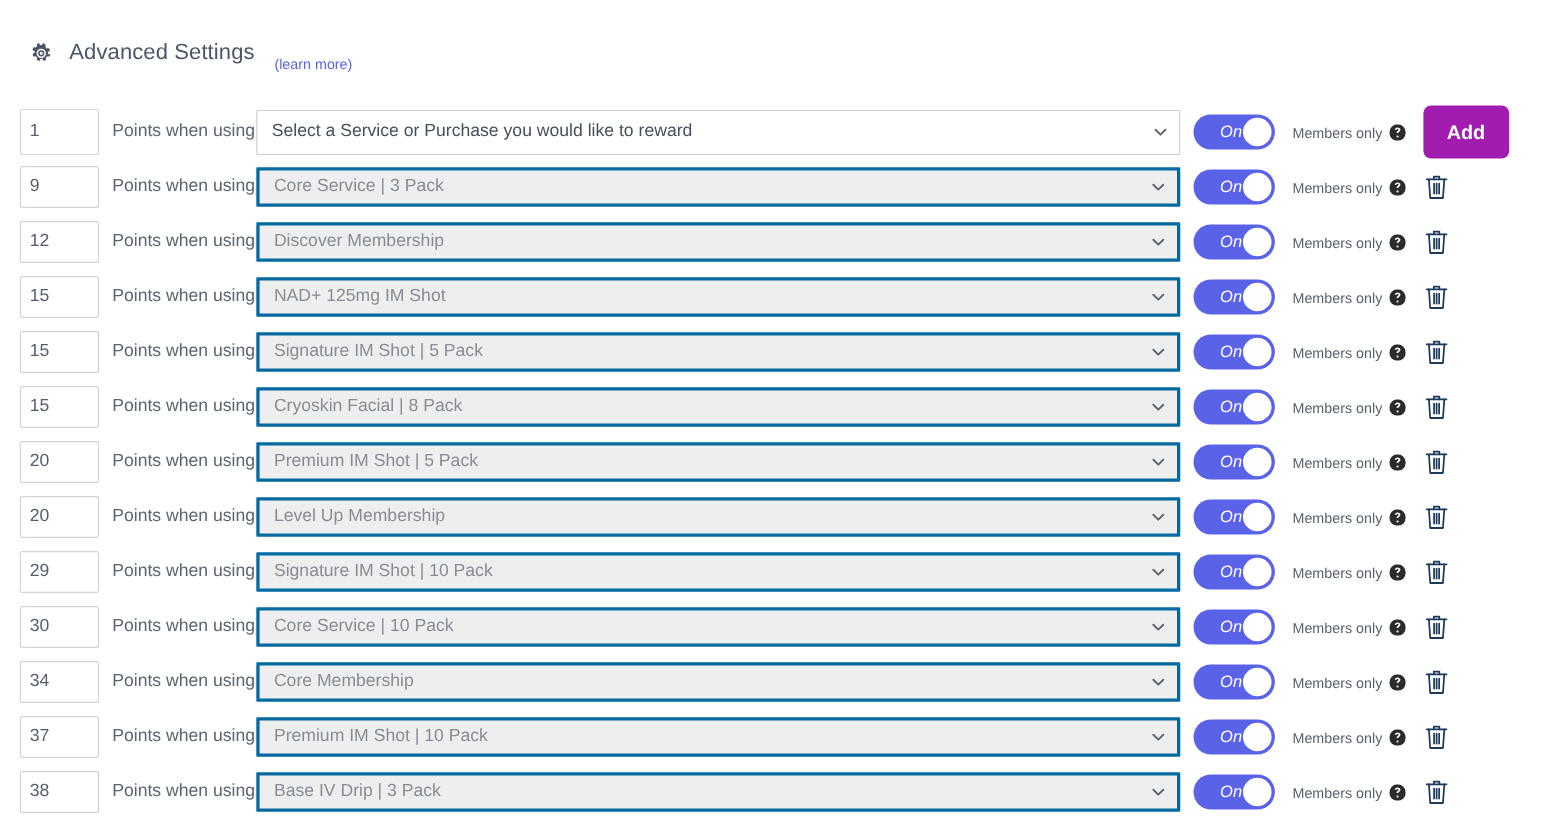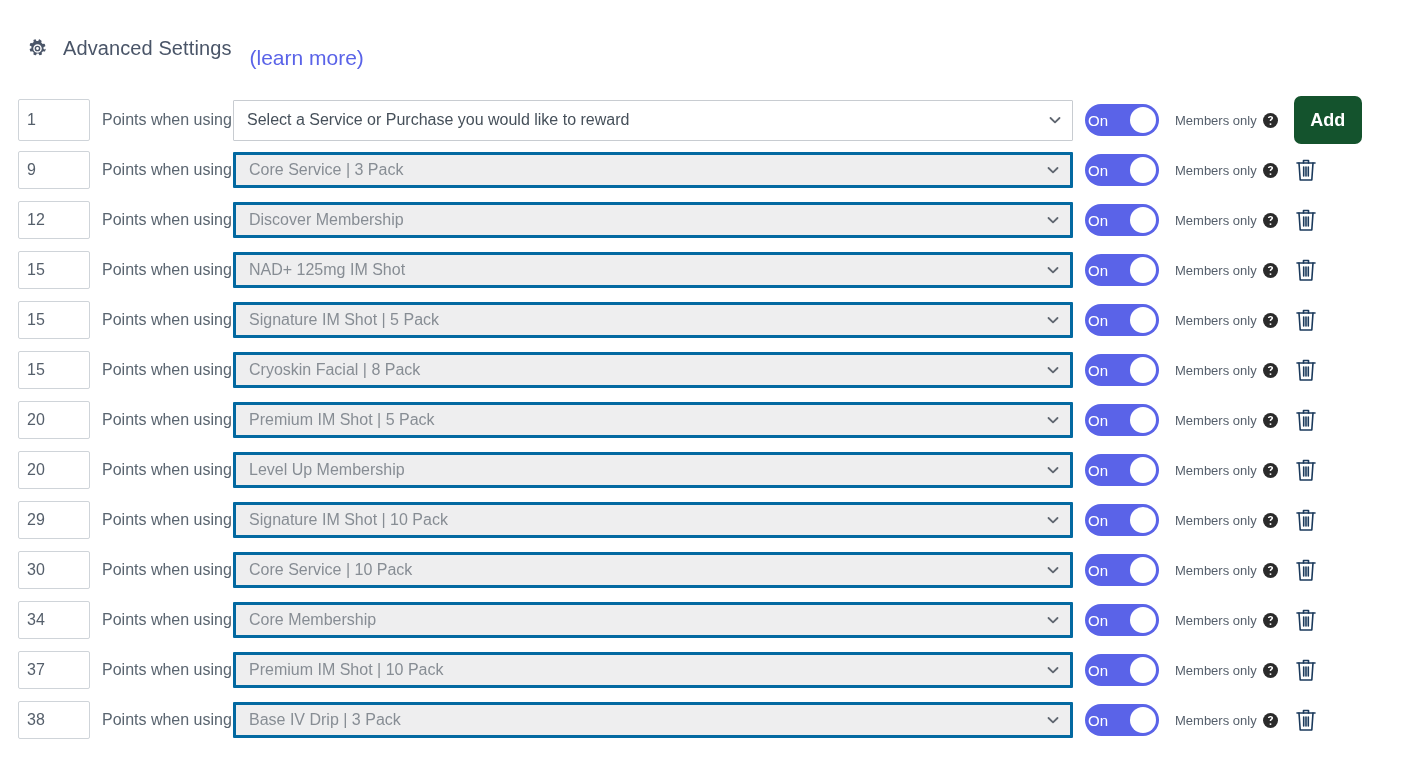--- a/index.html
+++ b/index.html
@@ -31,21 +31,21 @@
   }
   .gear-icon svg { display: block; width: 19px; height: 19px; }
   .header-title {
     font-size: 20px;
     color: #4a5568;
     margin-left: 16px;
     letter-spacing: 0.1px;
     white-space: nowrap;
   }
   .learn-more {
-    font-size: 21px;
+    font-size: 13px;
     color: #5a63e8;
     margin-left: 18px;
     text-decoration: none;
     white-space: nowrap;
     cursor: pointer;
     margin-top: 20px;
   }
 
   
   .rows-area {
@@ -129,26 +129,27 @@
     width: 74px;
     height: 32px;
     border-radius: 16px;
     background: #5a63e8;
     position: relative;
     flex: 0 0 auto;
     cursor: pointer;
   }
   .toggle-label {
     position: absolute;
-    left: 3px;
+    left: 24px;
     top: 50%;
     transform: translateY(-50%);
     color: #ffffff;
     font-size: 15px;
     letter-spacing: 0.2px;
+    font-style: italic;
   }
   .toggle-knob {
     position: absolute;
     right: 3px;
     top: 3px;
     width: 26px;
     height: 26px;
     border-radius: 50%;
     background: #ffffff;
   }
@@ -167,23 +168,23 @@
     height: 15px;
     flex: 0 0 auto;
     cursor: pointer;
     color: #2b2b2b;
   }
   .help-icon svg { display: block; width: 15px; height: 15px; }
 
   
   .add-button {
     margin-left: 16px;
-    width: 68px;
+    width: 78px;
     height: 48px;
-    background: #14532d;
+    background: #a21caf;
     border: none;
     border-radius: 7px;
     color: #ffffff;
     font-family: "Liberation Sans", sans-serif;
     font-size: 18px;
     font-weight: bold;
     cursor: pointer;
     flex: 0 0 auto;
   }
 

